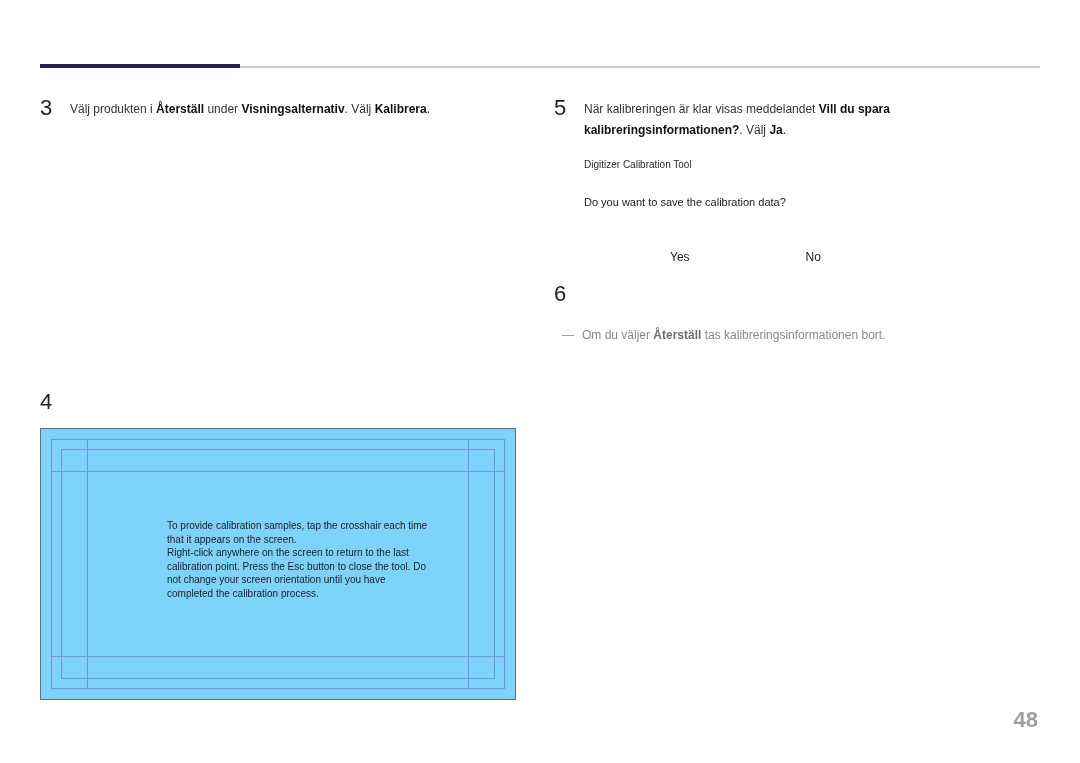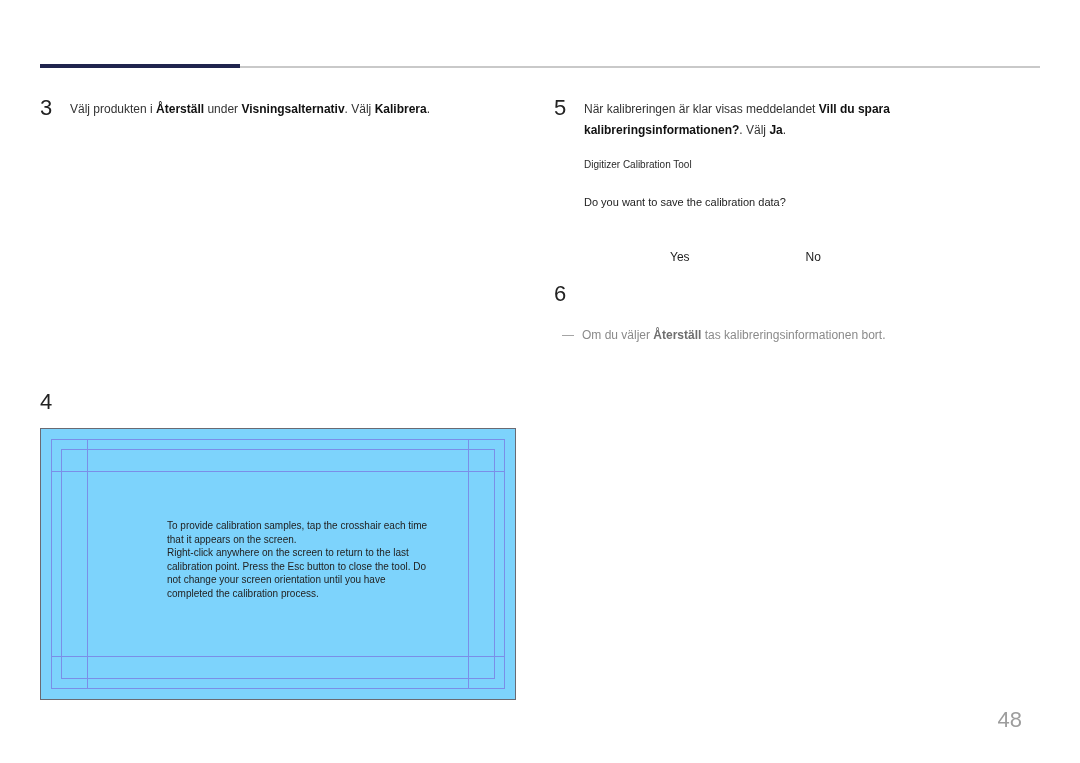--- a/index.html
+++ b/index.html
@@ -118,25 +118,25 @@
     text-align: center;
     font-size: 12px;
     color: #9a9a9a;
     line-height: 1.5;
   }
   .note-line .ntxt { line-height: 1.6; }
   .note-line b { color: #6e6e6e; font-weight: 700; }
 
   .page-number {
     position: absolute;
-    right: 58px;
+    right: 42px;
     bottom: 30px;
     font-size: 22px;
     color: #9d9d9d;
-    font-weight: 400;
+    font-weight: 700;
   }
 </style>
 </head>
 <body>
 
 <div class="page">
 
   <div class="top-rule"></div>
   <div class="top-accent"></div>
 

